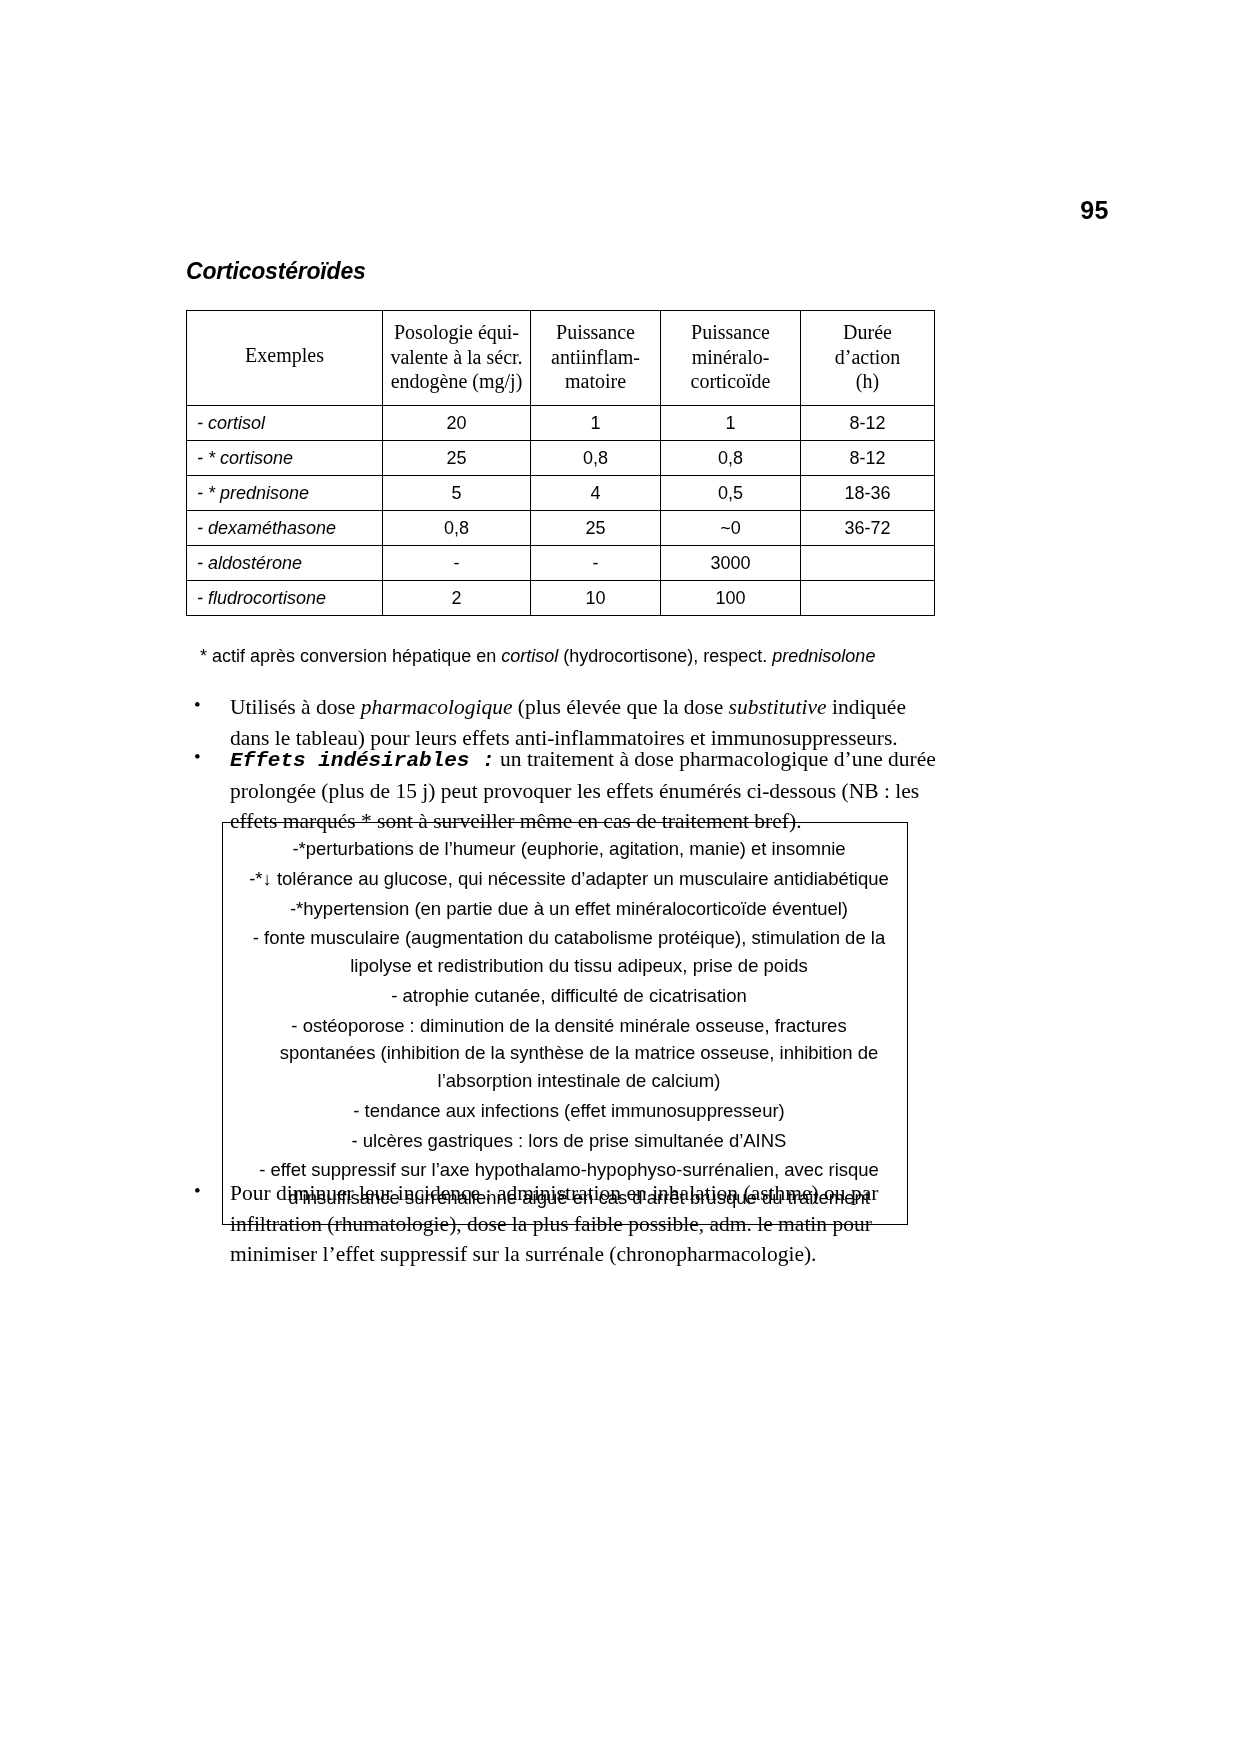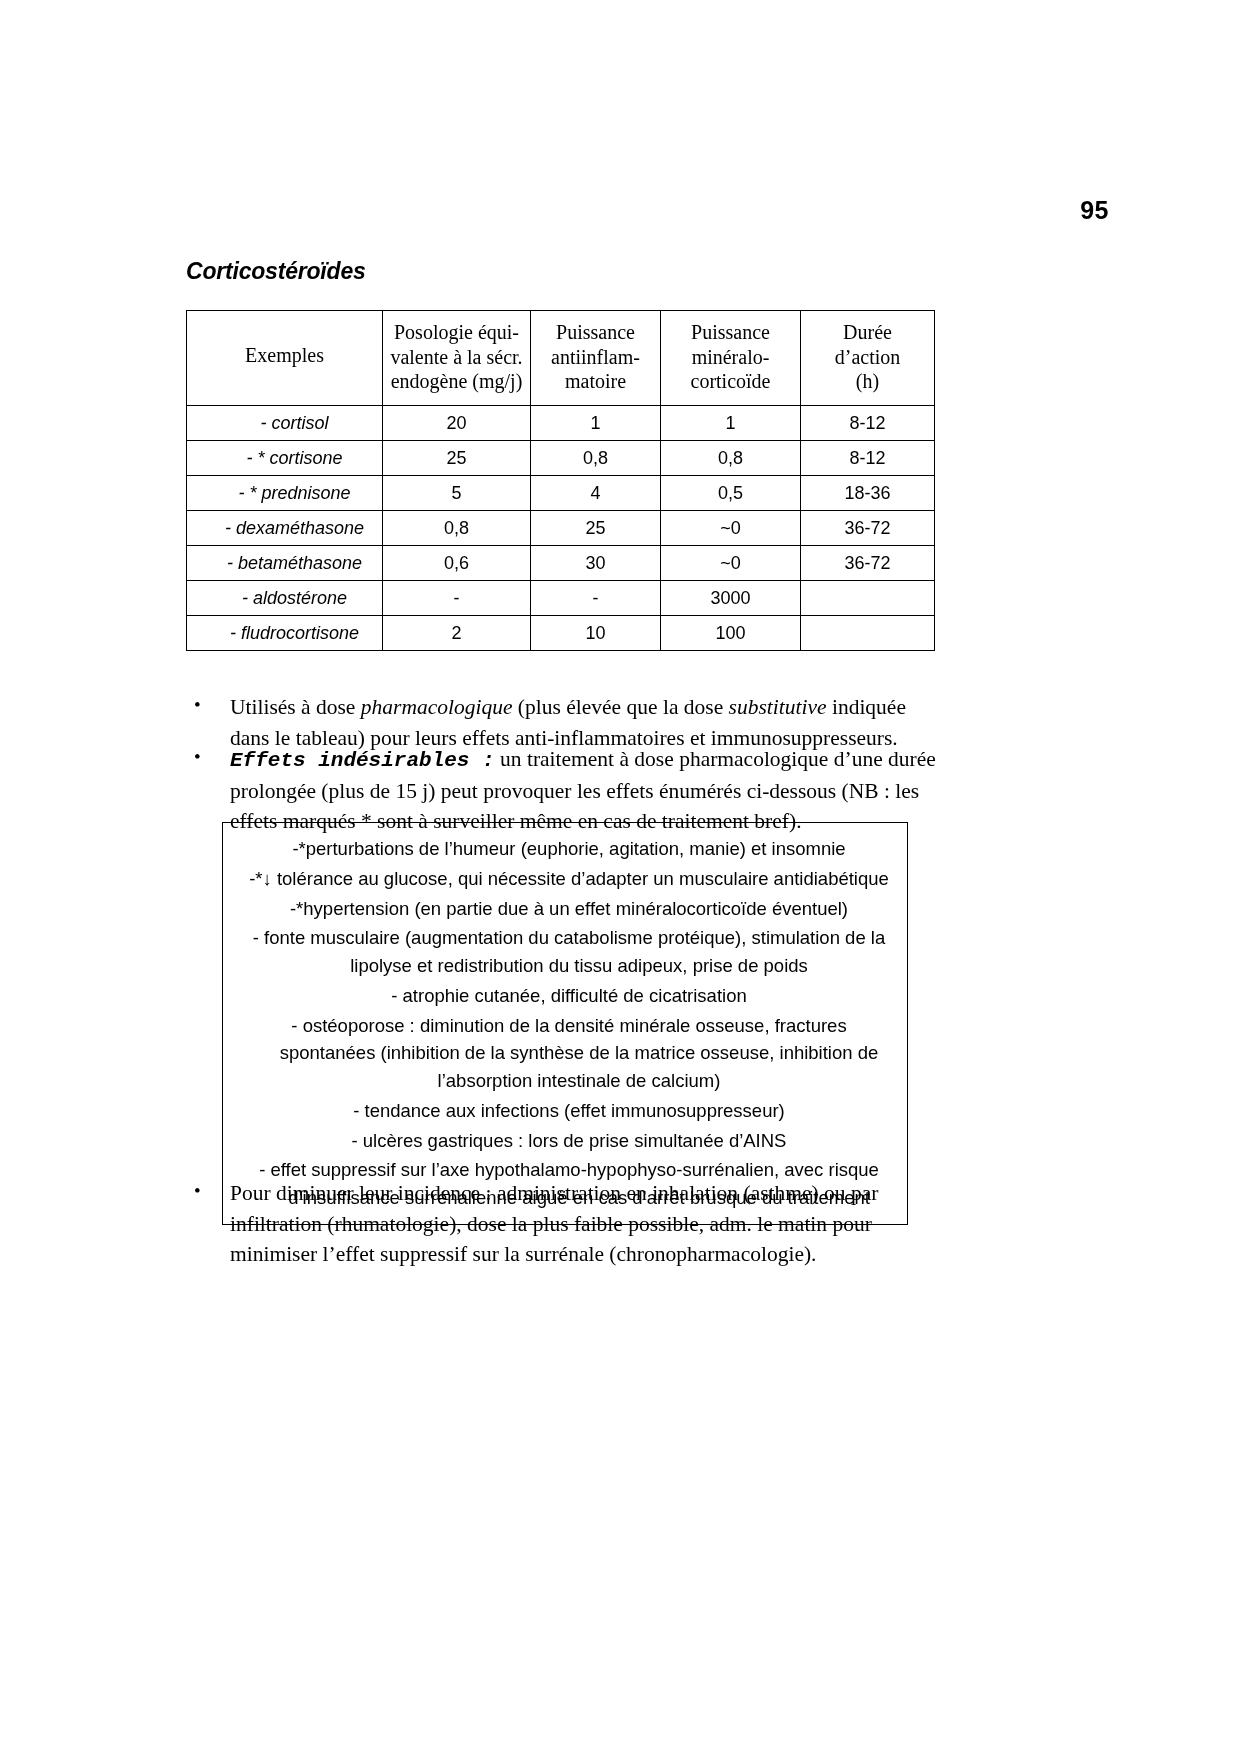--- a/index.html
+++ b/index.html
@@ -73,23 +73,23 @@
     padding-bottom: 8px !important;
     margin-left: 12px;
   }
   .drug-table tbody td {
     height: 34px;
     font-family: "Liberation Sans", "DejaVu Sans", sans-serif;
     font-size: 18px;
     text-align: center;
   }
   .drug-table tbody td.name {
-    text-align: center;
+    text-align: left;
     font-style: italic;
-    padding-left: 20px;
+    padding-left: 10px;
   }
   .col-ex  { width: 196px; }
   .col-pos { width: 148px; }
   .col-ai  { width: 130px; }
   .col-mc  { width: 140px; }
   .col-dur { width: 134px; }
 
   
   .table-footnote {
     position: absolute;
@@ -219,43 +219,39 @@
           <td>18-36</td>
         </tr>
         <tr>
           <td class="name">- dexaméthasone</td>
           <td>0,8</td>
           <td>25</td>
           <td>~0</td>
           <td>36-72</td>
         </tr>
         <tr>
-          <td class="name">- betaméthasone</td>
-          <td>0,6</td>
-          <td>30</td>
-          <td>~0</td>
-          <td>36-72</td>
-        </tr>
-        <tr>
           <td class="name">- aldostérone</td>
           <td>-</td>
           <td>-</td>
           <td>3000</td>
           <td></td>
         </tr>
         <tr>
           <td class="name">- fludrocortisone</td>
           <td>2</td>
           <td>10</td>
           <td>100</td>
           <td></td>
         </tr>
       </tbody>
   </table>
 
+  <div class="table-footnote">
+    <span>* actif après conversion hépatique en </span><i>cortisol</i><span> (hydrocortisone), respect. </span><i>prednisolone</i>
+  </div>
 
   <div class="bullet-block" id="bullet-1">
     <div class="bullet-row">
       <div class="bullet-dot">•</div>
       <div class="bullet-text"><span>Utilisés à dose </span><i>pharmacologique</i><span> (plus élevée que la dose </span><i>substitutive</i><span> indiquée dans le tableau) pour leurs effets anti-inflammatoires et immunosuppresseurs.</span></div>
     </div>
   </div>
 
   <div class="bullet-block" id="bullet-2">
     <div class="bullet-row">

